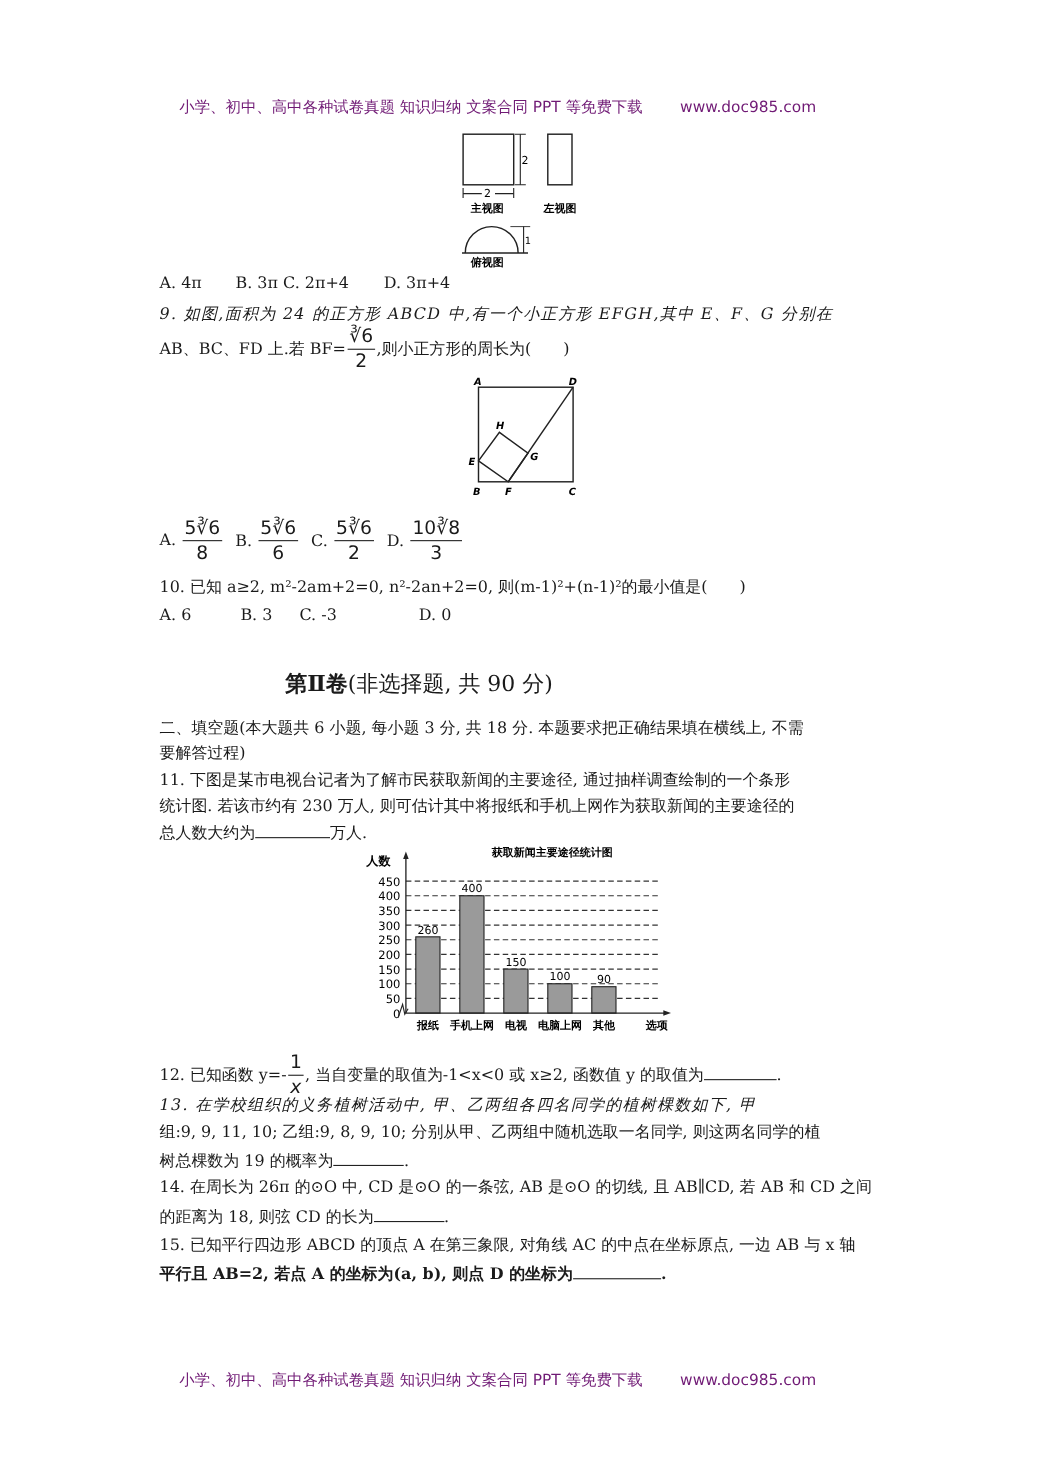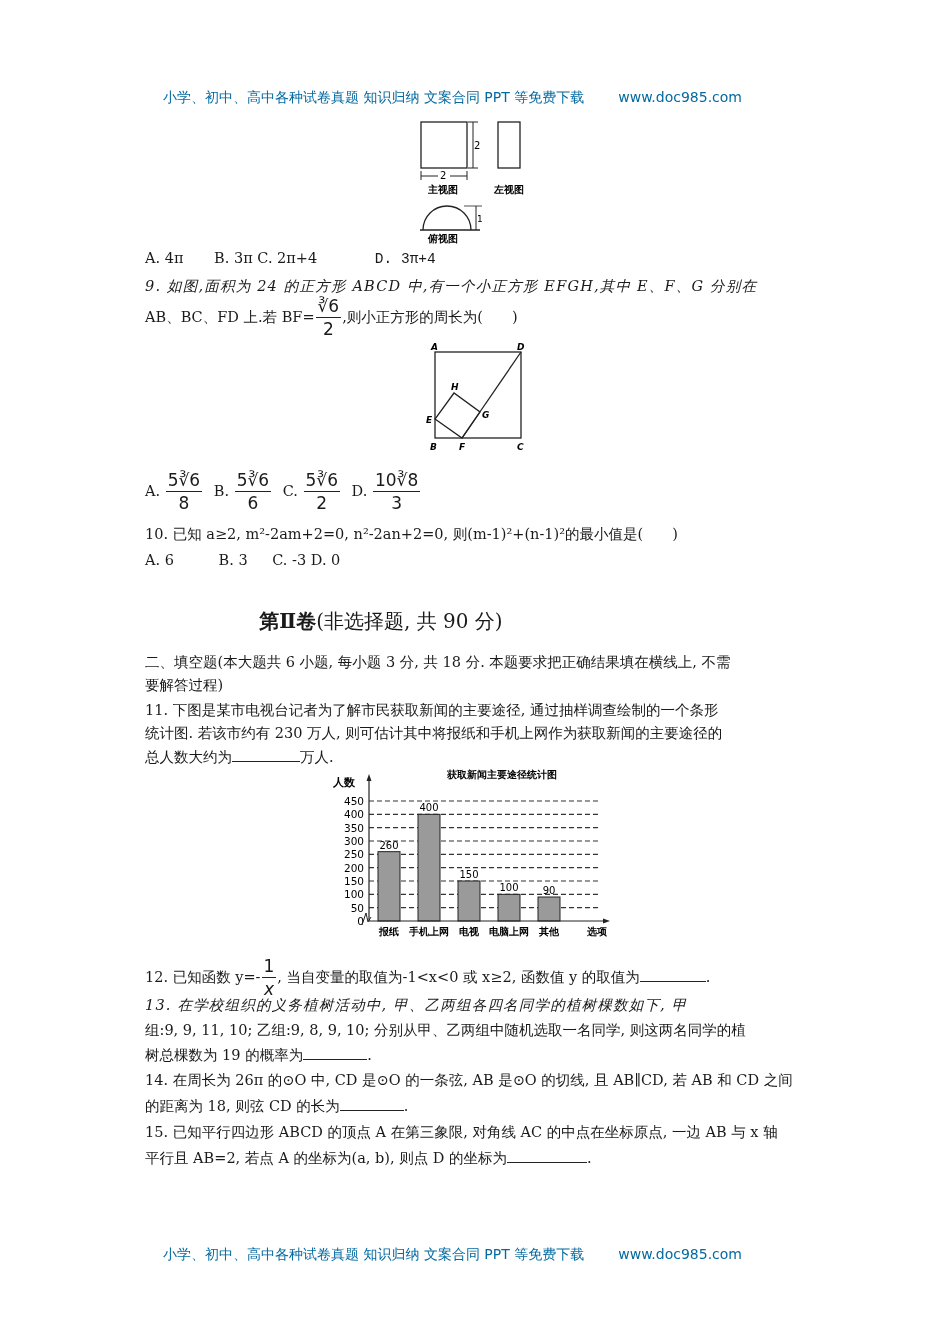--- a/index.html
+++ b/index.html
@@ -1,19 +1,19 @@
 <!DOCTYPE html>
 <html><head>
 <meta charset="utf-8">
 <style>
   html, body { margin: 0; padding: 0; background: #ffffff; }
   body { width: 950px; height: 1344px; position: relative; overflow: hidden;
          font-family: "DejaVu Serif", "Liberation Serif", serif; color: #1a1a1a; }
   .abs { position: absolute; }
-  .hdr { font-family: "DejaVu Sans", "Liberation Sans", sans-serif; font-size: 14px; color: #0369a1; white-space: nowrap; }
+  .hdr { font-family: "DejaVu Sans", "Liberation Sans", sans-serif; font-size: 14px; color: #701a75; white-space: nowrap; }
   .hdr .url { margin-left: 34px; }
   .line { position: absolute; left: 145px; font-size: 14.5px; white-space: nowrap; line-height: 20px; }
   .wide { letter-spacing: 1.2px; font-style: italic; }
   .frac { display: inline-block; vertical-align: middle; text-align: center; line-height: 1; margin: 0 1px; }
   .frac .num { display: block; border-bottom: 1.5px solid #222; padding: 0 2px 2px 2px; font-size: 17px; font-family: "DejaVu Sans", sans-serif; }
   .frac .den { display: block; padding-top: 3px; font-size: 17px; font-family: "DejaVu Sans", sans-serif; }
   .blank { display: inline-block; border-bottom: 1.3px solid #222; height: 14px; vertical-align: baseline; }
   .section-title { position: absolute; left: 0; width: 762px; text-align: center; top: 608px; font-size: 20px; }
   .section-title b { font-weight: bold; }
   svg text { font-family: "DejaVu Sans", "Liberation Sans", sans-serif; }
@@ -44,21 +44,21 @@
   <line x1="66" y1="88" x2="66" y2="112" stroke="#222" stroke-width="1"></line>
   <line x1="54" y1="88" x2="72" y2="88" stroke="#222" stroke-width="0.8"></line>
   <text x="67" y="104" font-size="9">1</text>
   <text x="18" y="124" font-size="10" font-weight="bold">俯视图</text>
 </svg>
 
 <div class="line" style="top:248px;">
   <span>A. 4π</span>
   <span style="margin-left:26px;text-align:center;">B. 3π</span>
   <span style="">C. 2π+4</span>
-  <span style="margin-left:53px;font-family:Liberation Mono, monospace;">D. 3π+4</span>
+  <span style="margin-left:27px;">D. 3π+4</span>
 </div>
 
 <div class="line wide" style="top:276px;">9. 如图,面积为 24 的正方形 ABCD 中,有一个小正方形 EFGH,其中 E、F、G 分别在</div>
 <div class="line" style="top:298px;">
   <span>AB、BC、FD 上.若 BF=</span><span class="frac"><span class="num">∛6</span><span class="den">2</span></span><span>,则小正方形的周长为(　　)</span>
 </div>
 
 <svg class="abs" style="left:420px; top:342px;" width="120" height="112">
   <rect x="15" y="10" width="86" height="86" fill="none" stroke="#222" stroke-width="1.3"></rect>
   <line x1="42" y1="96" x2="101" y2="10" stroke="#222" stroke-width="1.3"></line>
@@ -82,21 +82,21 @@
   <span class="frac"><span class="num">5∛6</span><span class="den">2</span></span>
   <span style="margin-left:6px;">D.</span>
   <span class="frac"><span class="num">10∛8</span><span class="den">3</span></span>
 </div>
 
 <div class="line" style="top:524px;">10. 已知 a≥2, m²-2am+2=0, n²-2an+2=0, 则(m-1)²+(n-1)²的最小值是(　　)</div>
 <div class="line" style="top:550px;">
   <span>A. 6</span>
   <span style="margin-left:40px;">B. 3</span>
   <span style="margin-left:20px;">C. -3</span>
-  <span style="">D. 0</span>
+  <span style="margin-left:70px;">D. 0</span>
 </div>
 
 <div class="section-title">
   <b>第Ⅱ卷</b><span>(非选择题, 共 90 分)</span>
 </div>
 <div class="line" style="top:652px;">二、填空题(本大题共 6 小题, 每小题 3 分, 共 18 分. 本题要求把正确结果填在横线上, 不需</div>
 <div class="line" style="top:675px;">要解答过程)</div>
 
 <div class="line" style="top:700px;">11. 下图是某市电视台记者为了解市民获取新闻的主要途径, 通过抽样调查绘制的一个条形</div>
 <div class="line" style="top:723px;">统计图. 若该市约有 230 万人, 则可估计其中将报纸和手机上网作为获取新闻的主要途径的</div>
@@ -166,19 +166,19 @@
 <div class="line" style="top:1045px;">
   <span>树总棵数为 19 的概率为</span><span class="blank" style="width:64px;"></span><span>.</span>
 </div>
 
 <div class="line" style="top:1070px;text-align:center;">14. 在周长为 26π 的⊙O 中, CD 是⊙O 的一条弦, AB 是⊙O 的切线, 且 AB∥CD, 若 AB 和 CD 之间</div>
 <div class="line" style="top:1096px;">
   <span>的距离为 18, 则弦 CD 的长为</span><span class="blank" style="width:64px;"></span><span>.</span>
 </div>
 
 <div class="line" style="top:1122px;">15. 已知平行四边形 ABCD 的顶点 A 在第三象限, 对角线 AC 的中点在坐标原点, 一边 AB 与 x 轴</div>
-<div class="line" style="top:1148px;">
+<div class="line" style="top:1148px;font-weight:bold;">
   <span>平行且 AB=2, 若点 A 的坐标为(a, b), 则点 D 的坐标为</span><span class="blank" style="width:80px;"></span><span>.</span>
 </div>
 
 <div class="abs hdr" style="left:163px; top:1246px;">
   <span>小学、初中、高中各种试卷真题  知识归纳  文案合同  PPT 等免费下载</span><span class="url">www.doc985.com</span>
 </div>
 
 </body></html>

